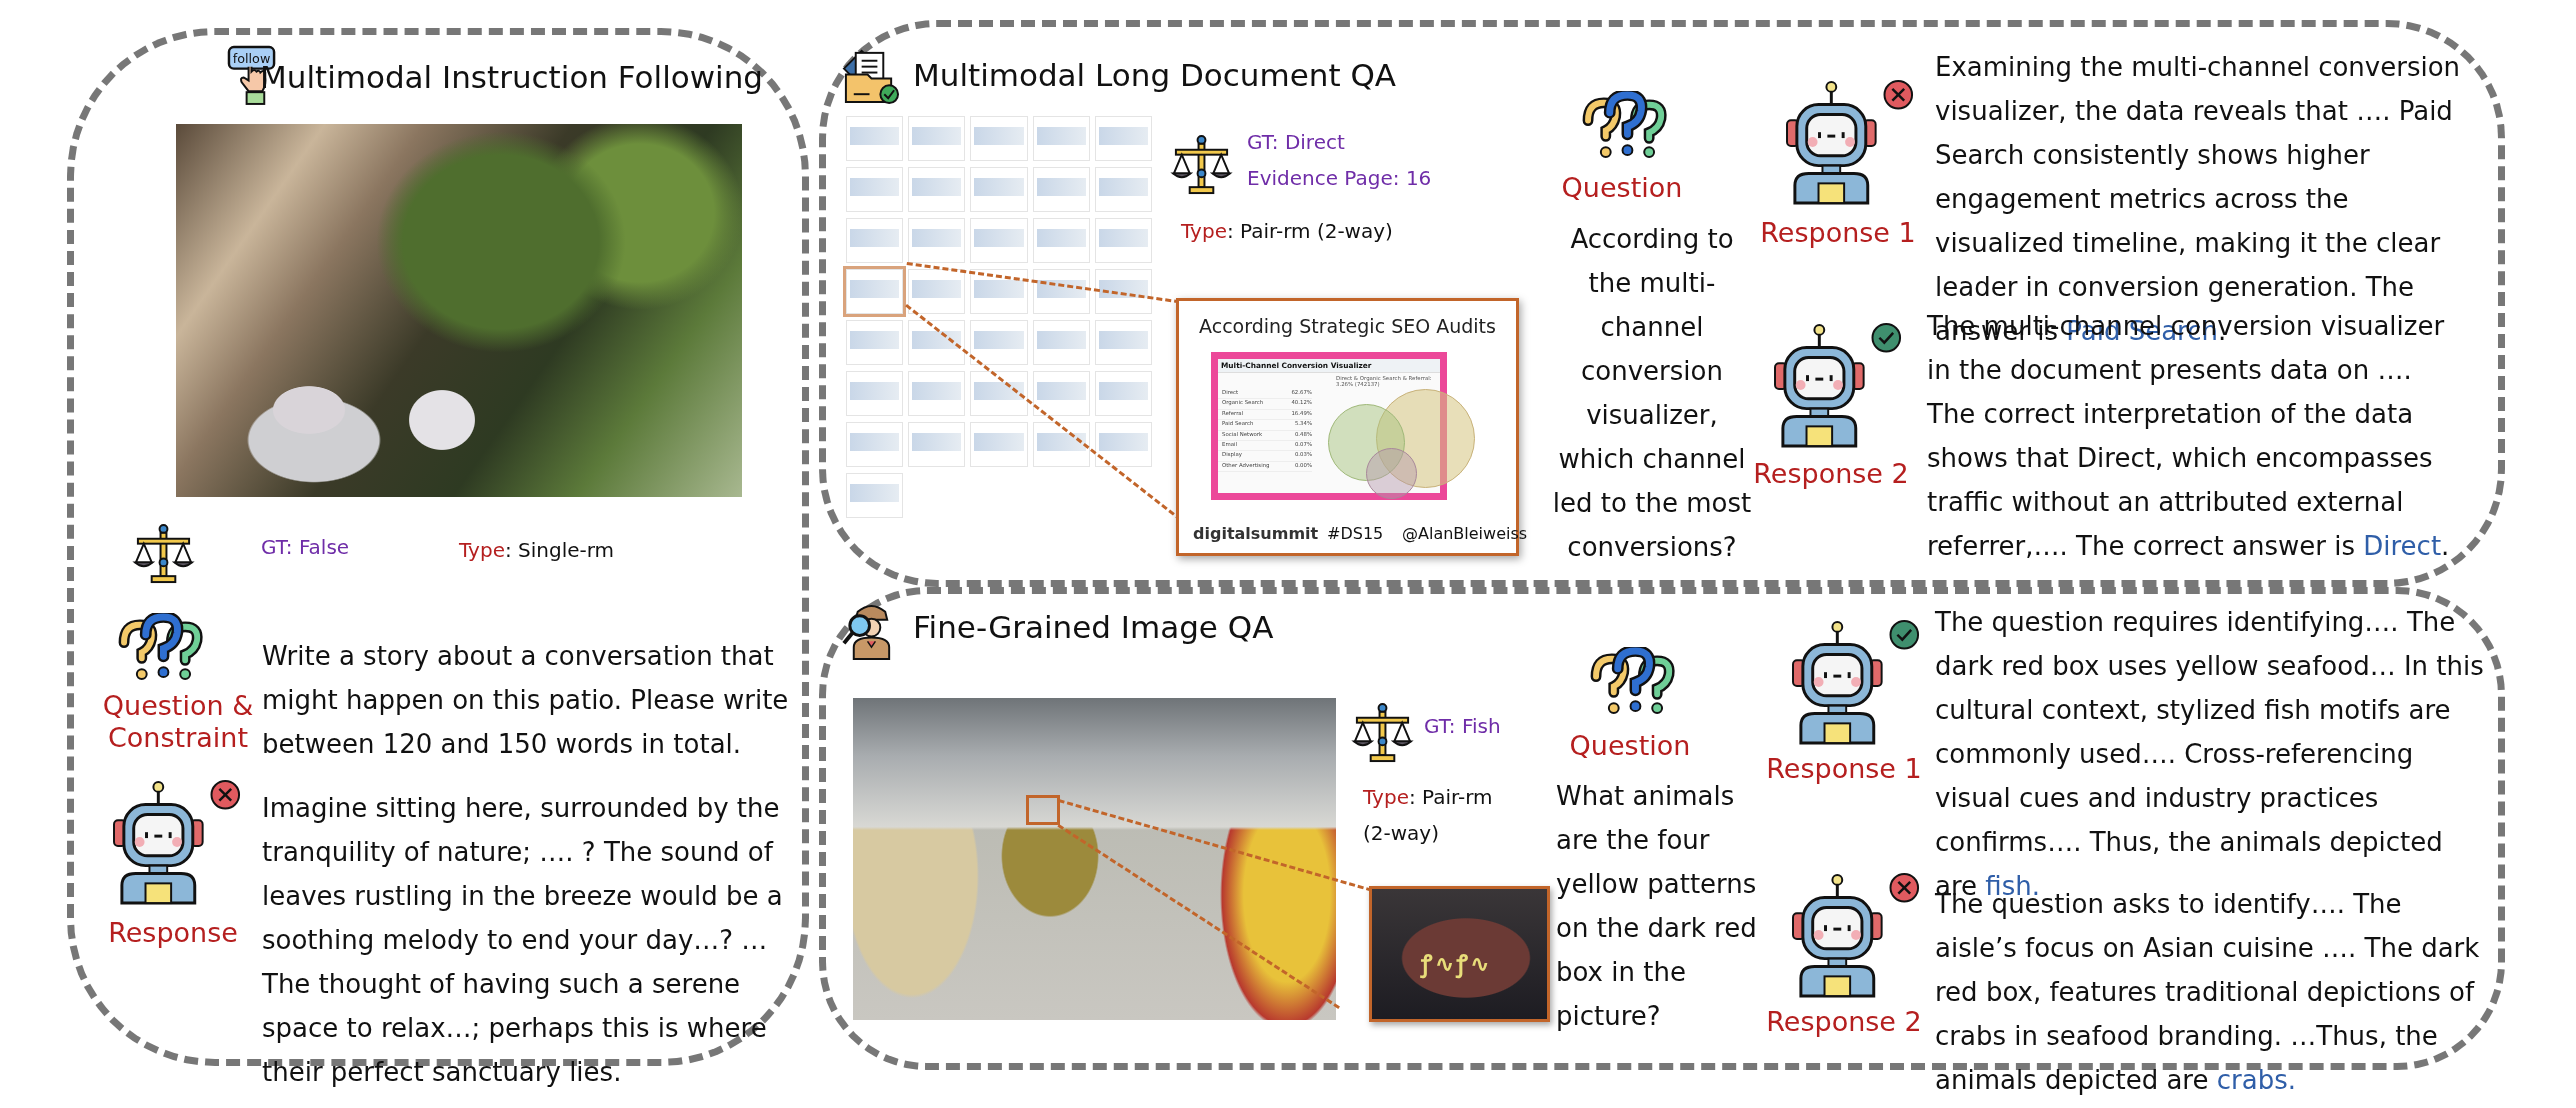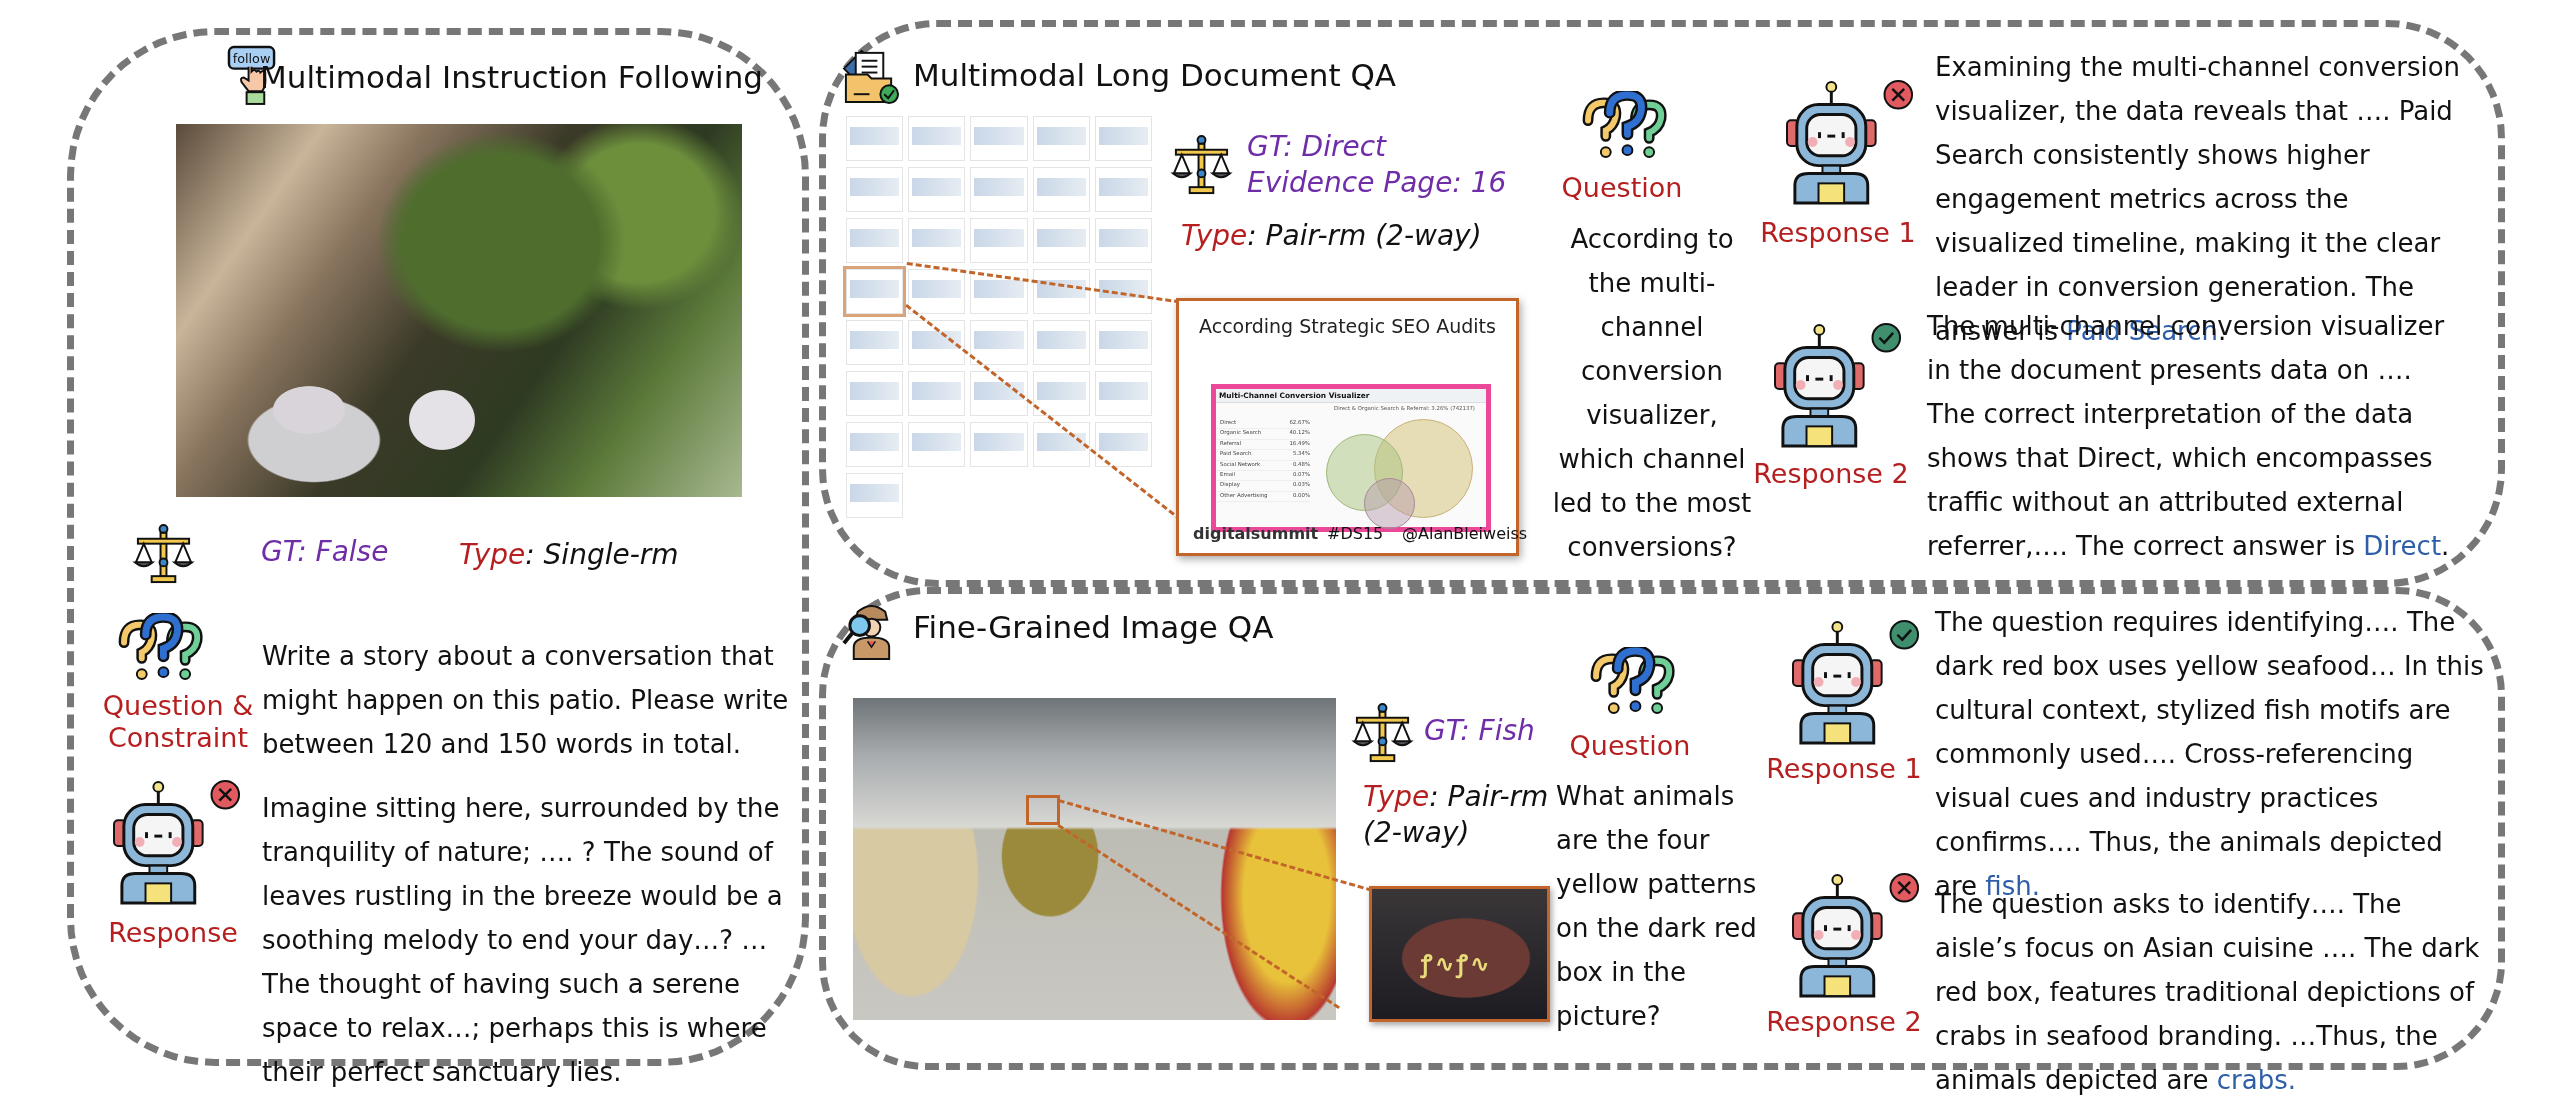--- a/index.html
+++ b/index.html
@@ -11,21 +11,21 @@
   #panel-doc { left: 819px; top: 20px; width: 1686px; height: 567px; border-radius: 118px; }
   #panel-img { left: 819px; top: 587px; width: 1686px; height: 483px; border-radius: 108px; }
 
   .abs { position: absolute; }
   .section-title { font-size: 31px; color: #111; white-space: nowrap; }
   .body-text { font-size: 26px; line-height: 44px; color: #111; }
   .red-label { color: #b51f1f; font-size: 27px; text-align: center; line-height: 32px; }
   .purple { color: #6f2da8; }
   .red { color: #b51f1f; }
   .answer { color: #2f5ea8; }
-  .meta { font-size: 28px; white-space: nowrap; font-style: italic; }
+  .meta { font-size: 20px; white-space: nowrap; }
 
   .photo { position: absolute; overflow: hidden; }
 
   
   #patio { left: 176px; top: 124px; width: 566px; height: 373px;
     background:
       radial-gradient(ellipse 59px 39px at 133px 286px, #d9d4d9 60%, transparent 62%),
       radial-gradient(ellipse 54px 49px at 266px 296px, #e4e2e6 60%, transparent 62%),
       radial-gradient(ellipse 108px 69px at 138px 316px, #cfcfd2 60%, transparent 62%),
       radial-gradient(ellipse 178px 158px at 325px 118px, #4f6e2e 55%, transparent 70%),
@@ -52,21 +52,21 @@
   
   #thumbs { left: 846px; top: 116px; width: 306px; height: 424px; display: grid;
     grid-template-columns: repeat(5, 1fr); grid-auto-rows: 45px; gap: 6px 5px; }
   .thumb { background: #fff; border: 1px solid #e4e4e4; position: relative; font-size: 5px; color: #777; padding: 1px; overflow: hidden; }
   .thumb::before { content: ""; position: absolute; left: 3px; right: 3px; top: 10px; height: 18px;
     background: linear-gradient(90deg, #c9d7e8, #e6ecf2); }
   .thumb.hl { outline: 3px solid #d9a37c; }
   #doc-zoom { left: 1176px; top: 298px; width: 343px; height: 258px; border: 3px solid #c2652a; background: #fff;
     box-shadow: 2px 3px 8px rgba(0,0,0,0.35); }
   #doc-zoom .slide-title { position: absolute; top: 14px; width: 100%; text-align: center; font-size: 19px; color: #222; }
-  #doc-zoom .viz { position: absolute; left: 32px; top: 51px; width: 280px; height: 148px; border: 5px solid #ec4899; background: #fafafa; margin-top: 32px; }
+  #doc-zoom .viz { position: absolute; left: 32px; top: 51px; width: 236px; height: 148px; border: 7px solid #ec4899; background: #fafafa; }
   #doc-zoom .viz-head { font-size: 7.4px; font-weight: bold; background: #eef2f5; padding: 2px 3px; border-bottom: 1px solid #ddd; }
   #doc-zoom .viz-row { font-size: 5.4px; color: #444; height: 10.4px; padding-left: 4px; display: flex; width: 94px; justify-content: space-between; border-bottom: 1px solid #eee; }
   #doc-zoom .circle { position: absolute; border-radius: 50%; }
   #doc-zoom .footer { position: absolute; bottom: 10px; font-size: 16px; }
 
   .dash-line { position: absolute; height: 0; border-top: 3px dashed #c2652a; transform-origin: 0 0; }
 
   
   .icon { position: absolute; }
   svg { display: block; }

